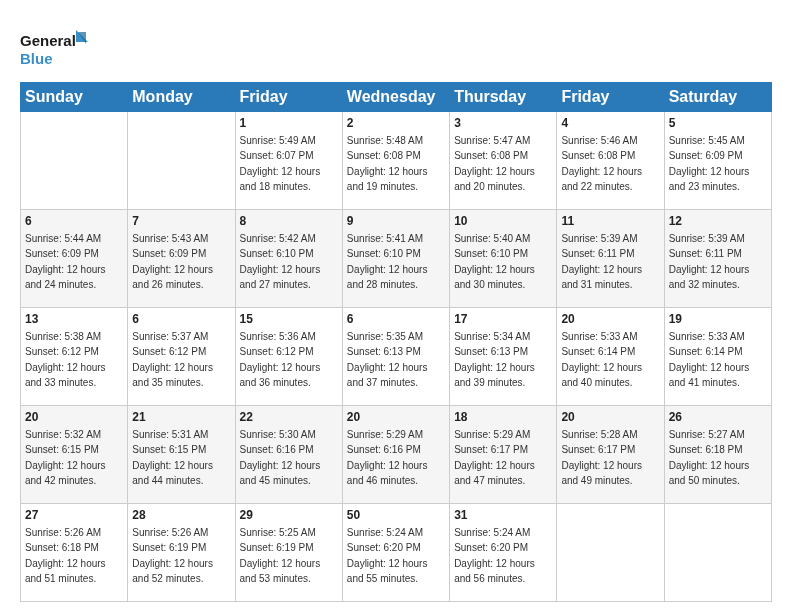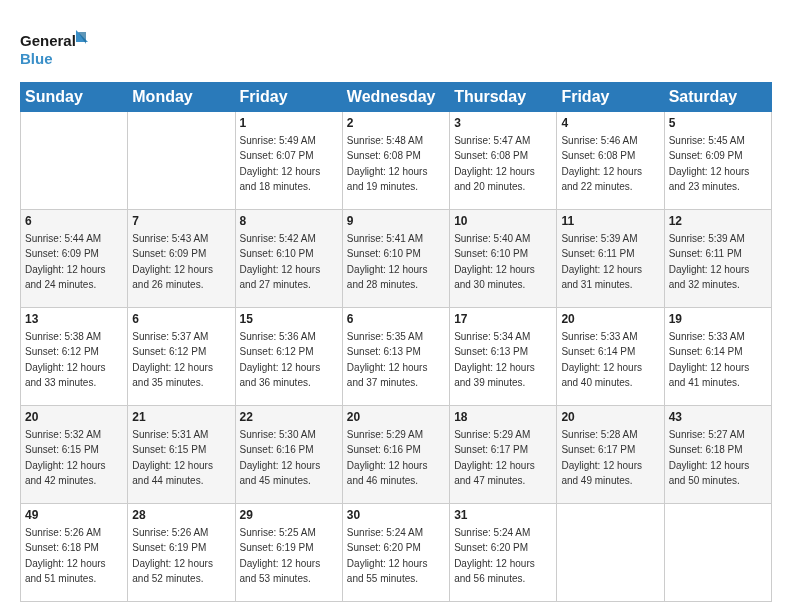--- a/index.html
+++ b/index.html
@@ -142,26 +142,26 @@
           <td><span class="day-num">20</span><span class="day-info">Sunrise: 5:33 AM<br>Sunset: 6:14 PM<br>Daylight: 12 hours and 40 minutes.</span></td>
           <td><span class="day-num">19</span><span class="day-info">Sunrise: 5:33 AM<br>Sunset: 6:14 PM<br>Daylight: 12 hours and 41 minutes.</span></td>
         </tr>
         <tr>
           <td><span class="day-num">20</span><span class="day-info">Sunrise: 5:32 AM<br>Sunset: 6:15 PM<br>Daylight: 12 hours and 42 minutes.</span></td>
           <td><span class="day-num">21</span><span class="day-info">Sunrise: 5:31 AM<br>Sunset: 6:15 PM<br>Daylight: 12 hours and 44 minutes.</span></td>
           <td><span class="day-num">22</span><span class="day-info">Sunrise: 5:30 AM<br>Sunset: 6:16 PM<br>Daylight: 12 hours and 45 minutes.</span></td>
           <td><span class="day-num">20</span><span class="day-info">Sunrise: 5:29 AM<br>Sunset: 6:16 PM<br>Daylight: 12 hours and 46 minutes.</span></td>
           <td><span class="day-num">18</span><span class="day-info">Sunrise: 5:29 AM<br>Sunset: 6:17 PM<br>Daylight: 12 hours and 47 minutes.</span></td>
           <td><span class="day-num">20</span><span class="day-info">Sunrise: 5:28 AM<br>Sunset: 6:17 PM<br>Daylight: 12 hours and 49 minutes.</span></td>
-          <td><span class="day-num">43</span><span class="day-info">Sunrise: 5:27 AM<br>Sunset: 6:18 PM<br>Daylight: 12 hours and 50 minutes.</span></td>
+          <td><span class="day-num">26</span><span class="day-info">Sunrise: 5:27 AM<br>Sunset: 6:18 PM<br>Daylight: 12 hours and 50 minutes.</span></td>
         </tr>
         <tr>
-          <td><span class="day-num">49</span><span class="day-info">Sunrise: 5:26 AM<br>Sunset: 6:18 PM<br>Daylight: 12 hours and 51 minutes.</span></td>
+          <td><span class="day-num">27</span><span class="day-info">Sunrise: 5:26 AM<br>Sunset: 6:18 PM<br>Daylight: 12 hours and 51 minutes.</span></td>
           <td><span class="day-num">28</span><span class="day-info">Sunrise: 5:26 AM<br>Sunset: 6:19 PM<br>Daylight: 12 hours and 52 minutes.</span></td>
           <td><span class="day-num">29</span><span class="day-info">Sunrise: 5:25 AM<br>Sunset: 6:19 PM<br>Daylight: 12 hours and 53 minutes.</span></td>
-          <td><span class="day-num">30</span><span class="day-info">Sunrise: 5:24 AM<br>Sunset: 6:20 PM<br>Daylight: 12 hours and 55 minutes.</span></td>
+          <td><span class="day-num">50</span><span class="day-info">Sunrise: 5:24 AM<br>Sunset: 6:20 PM<br>Daylight: 12 hours and 55 minutes.</span></td>
           <td><span class="day-num">31</span><span class="day-info">Sunrise: 5:24 AM<br>Sunset: 6:20 PM<br>Daylight: 12 hours and 56 minutes.</span></td>
           <td class="empty"></td>
           <td class="empty"></td>
         </tr>
       </tbody>
   </table>
 </div>
 
 </body></html>

